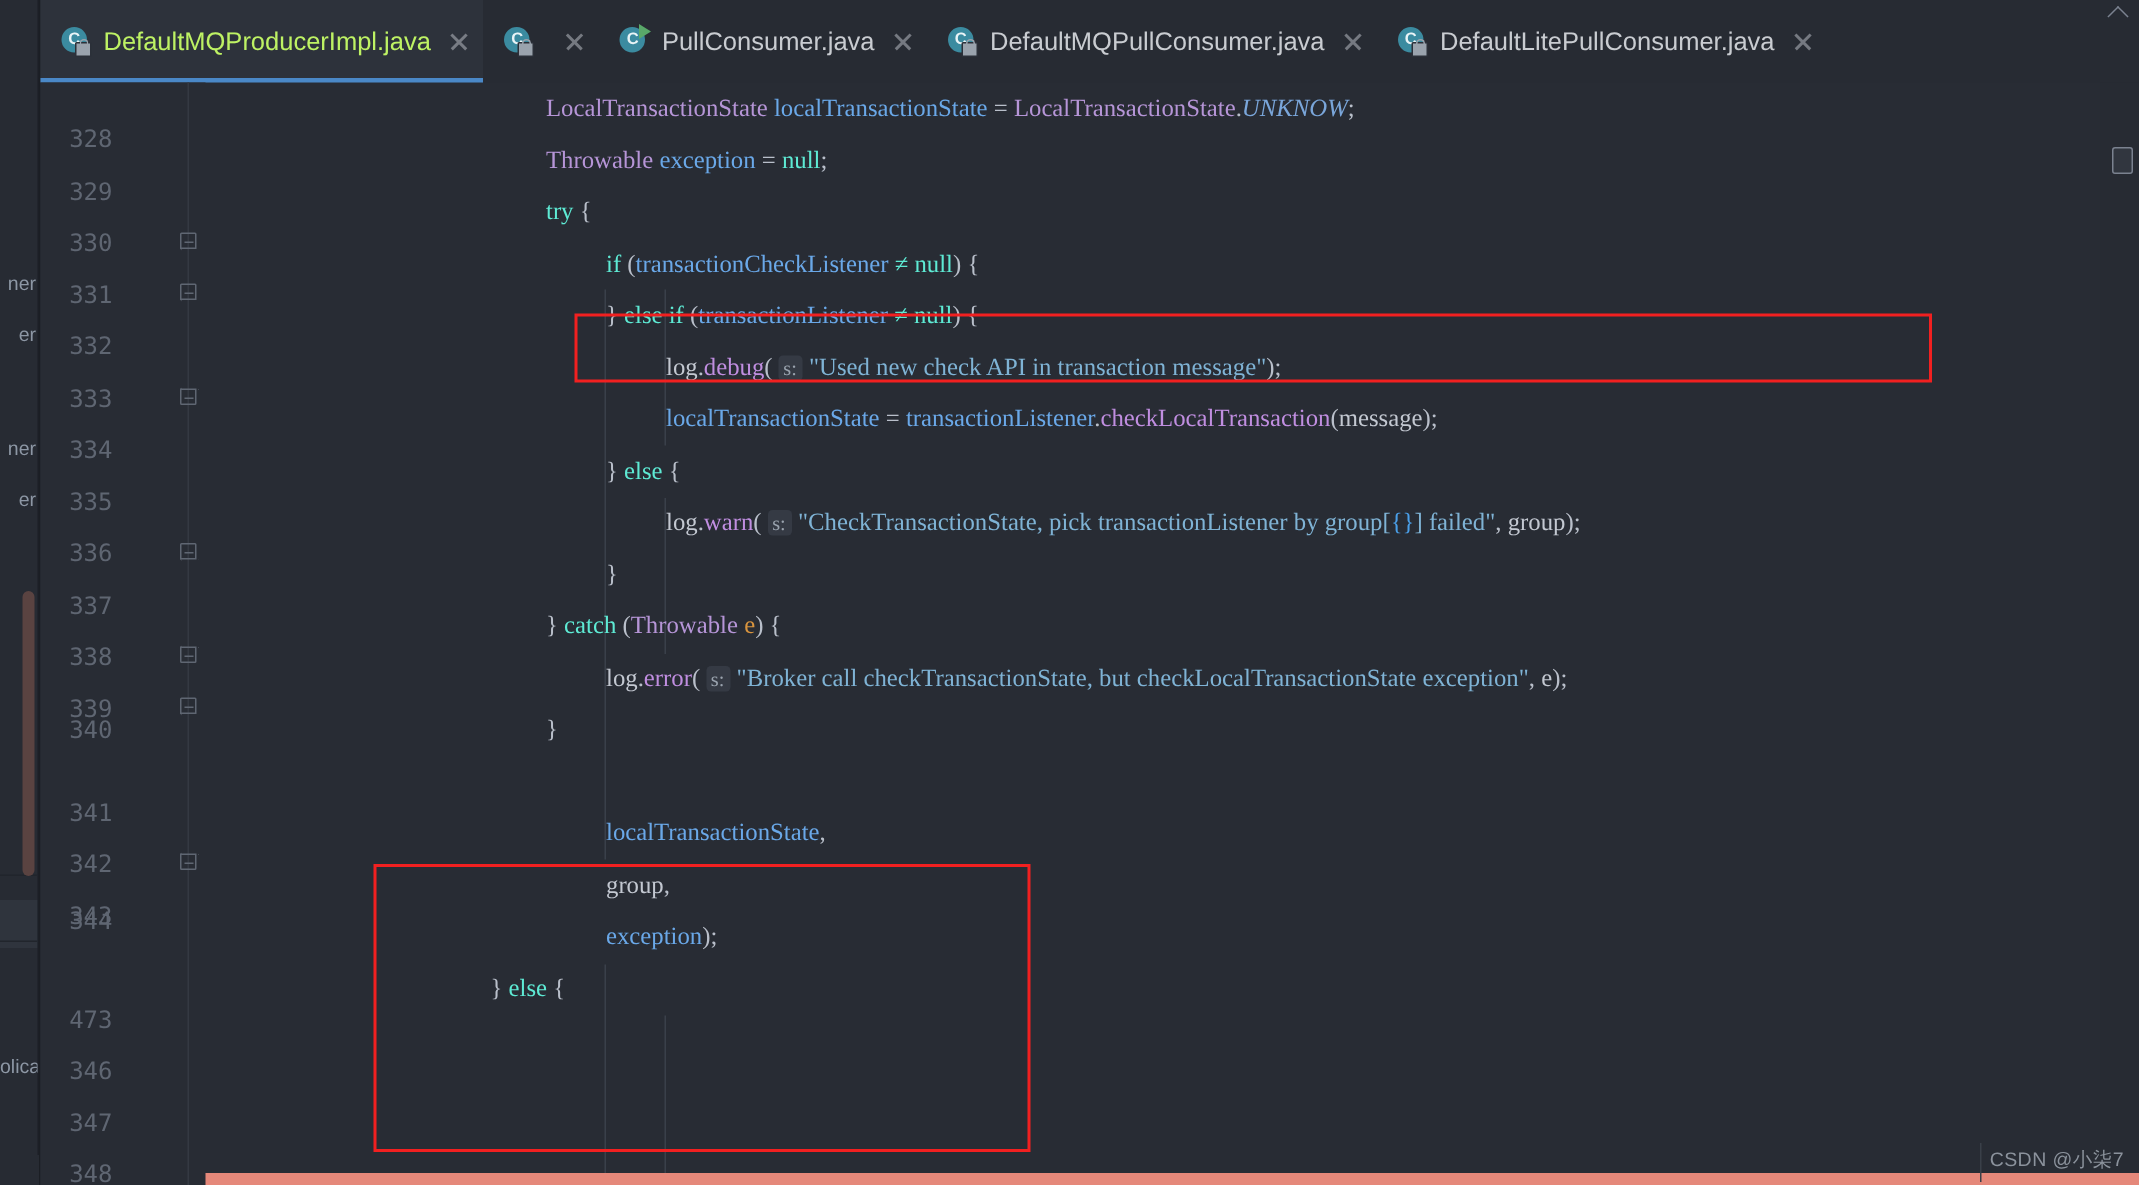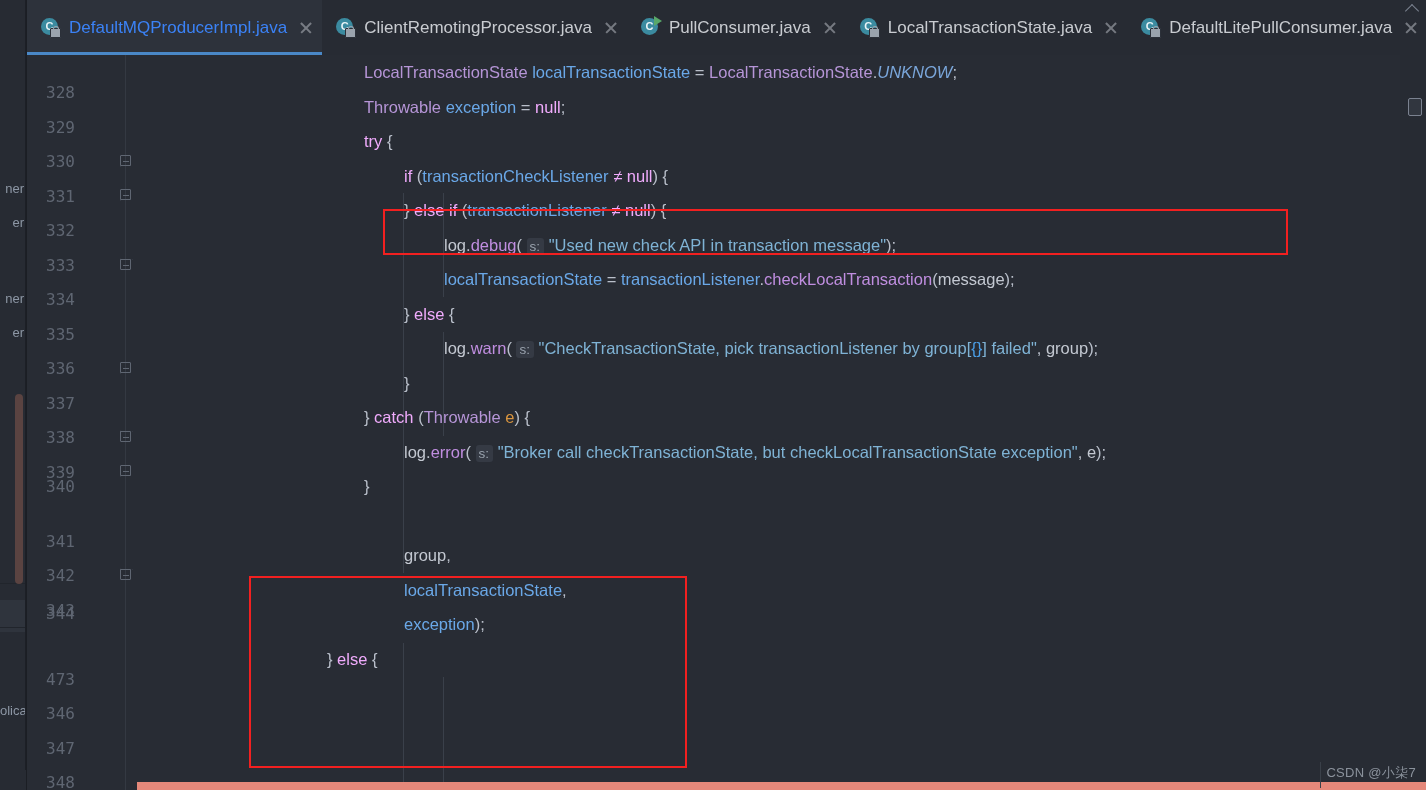--- a/index.html
+++ b/index.html
@@ -45,21 +45,21 @@
   .tab{
     display:flex;align-items:center;height:55px;box-sizing:border-box;
     padding:0 8px 0 14px;cursor:pointer;position:relative;
     font-family:"Liberation Sans",sans-serif;
   }
   .tab.active{background:#2d323b;}
   .tab.active .tab-underline{
     position:absolute;left:0;right:0;bottom:0;height:3px;background:#4a88c7;
   }
   .tab-label{color:#c9ccd1;font-size:17px;white-space:nowrap;}
-  .tab.active .tab-label{color:#3b82f6;}
+  .tab.active .tab-label{color:#bef264;}
   .tab-close{
     margin-left:11px;width:16px;height:16px;position:relative;opacity:.55;flex:0 0 auto;
   }
   .tab-close:before,.tab-close:after{
     content:"";position:absolute;left:1px;top:7px;width:14px;height:1.6px;background:#b6bac1;
   }
   .tab-close:before{transform:rotate(45deg);}
   .tab-close:after{transform:rotate(-45deg);}
 
   
@@ -116,32 +116,32 @@
     position:absolute;left:4.5px;top:6.5px;width:6px;height:1.3px;background:#5f6672;
   }
 
   
   .code{
     position:absolute;left:110px;top:55px;right:0;bottom:0;overflow:hidden;
   }
   .line{
     position:relative;height:34.5px;line-height:34.5px;
     font-size:16.5px;white-space:pre;
-    font-family:Liberation Sans, sans-serif;
+    font-family:Liberation Serif, serif;
     color:#a9b2c3;
     padding-left:227px;
     box-sizing:border-box;
   }
   .line span{white-space:pre;}
 
   
   .indent{
     position:absolute;top:0;bottom:0;width:1px;background:#3a404a;
   }
-  .kw2{color:#f0abfc;}
+  .kw2{color:#5eead4;}
   .cls{color:#b695d7;}
   .mth{color:#c08ee0;}
   .var{color:#6aa8e8;}
   .stat{color:#7aa6da;font-style:italic;}
   .str{color:#7fb3d5;}
   .strph{color:#4a9fe8;}
   .pun{color:#b9bfca;}
   .plain{color:#c3c8d1;}
   .exc{color:#d9953f;}
   .hint{
@@ -225,39 +225,38 @@
         <span class="tab-label">DefaultMQProducerImpl.java</span>
         <span class="tab-close"></span>
         <span class="tab-underline"></span>
       </div>
 
       <div class="tab">
         <span class="ic">
           <span class="disc">C</span>
             <span class="lock"></span>
         </span>
-        <span class="tab-label">ClientRemotingProcessor.java</span>
         <span class="tab-close"></span>
       </div>
 
       <div class="tab">
         <span class="ic">
           <span class="disc">C</span>
             <span class="runarrow"></span>
         </span>
         <span class="tab-label">PullConsumer.java</span>
         <span class="tab-close"></span>
       </div>
 
       <div class="tab">
         <span class="ic">
           <span class="disc">C</span>
             <span class="lock"></span>
         </span>
-        <span class="tab-label">LocalTransactionState.java</span>
+        <span class="tab-label">DefaultMQPullConsumer.java</span>
         <span class="tab-close"></span>
       </div>
 
       <div class="tab">
         <span class="ic">
           <span class="disc">C</span>
             <span class="lock"></span>
         </span>
         <span class="tab-label">DefaultLitePullConsumer.java</span>
         <span class="tab-close"></span>
@@ -350,23 +349,23 @@
       <div class="line" style="padding-left:227px"><span class="pun">} </span><span class="kw2">catch</span><span class="pun"> (</span><span class="cls">Throwable</span><span class="pun"> </span><span class="exc">e</span><span class="pun">) {</span></div>
 
       <div class="line" style="padding-left:267px"><span class="plain">log</span><span class="pun">.</span><span class="mth">error</span><span class="pun">( </span><span class="hint">s:</span><span class="pun"> </span><span class="str">"Broker call checkTransactionState, but checkLocalTransactionState exception"</span><span class="pun">, </span><span class="plain">e</span><span class="pun">);</span></div>
 
 
       <div class="line" style="padding-left:227px"><span class="pun">}</span></div>
 
       <div class="line" style="padding-left:227px"><span class="pun"> </span></div>
 
 
+      <div class="line" style="padding-left:267px"><span class="var">localTransactionState</span><span class="pun">,</span></div>
+
       <div class="line" style="padding-left:267px"><span class="plain">group</span><span class="pun">,</span></div>
-
-      <div class="line" style="padding-left:267px"><span class="var">localTransactionState</span><span class="pun">,</span></div>
 
       <div class="line" style="padding-left:267px"><span class="var">exception</span><span class="pun">);</span></div>
 
       <div class="line" style="padding-left:190px"><span class="pun">} </span><span class="kw2">else</span><span class="pun"> {</span></div>
     </div>
 
     <div class="right-strip">
       <div class="bookmark-ic"></div>
     </div>
     <div class="chev"></div>

